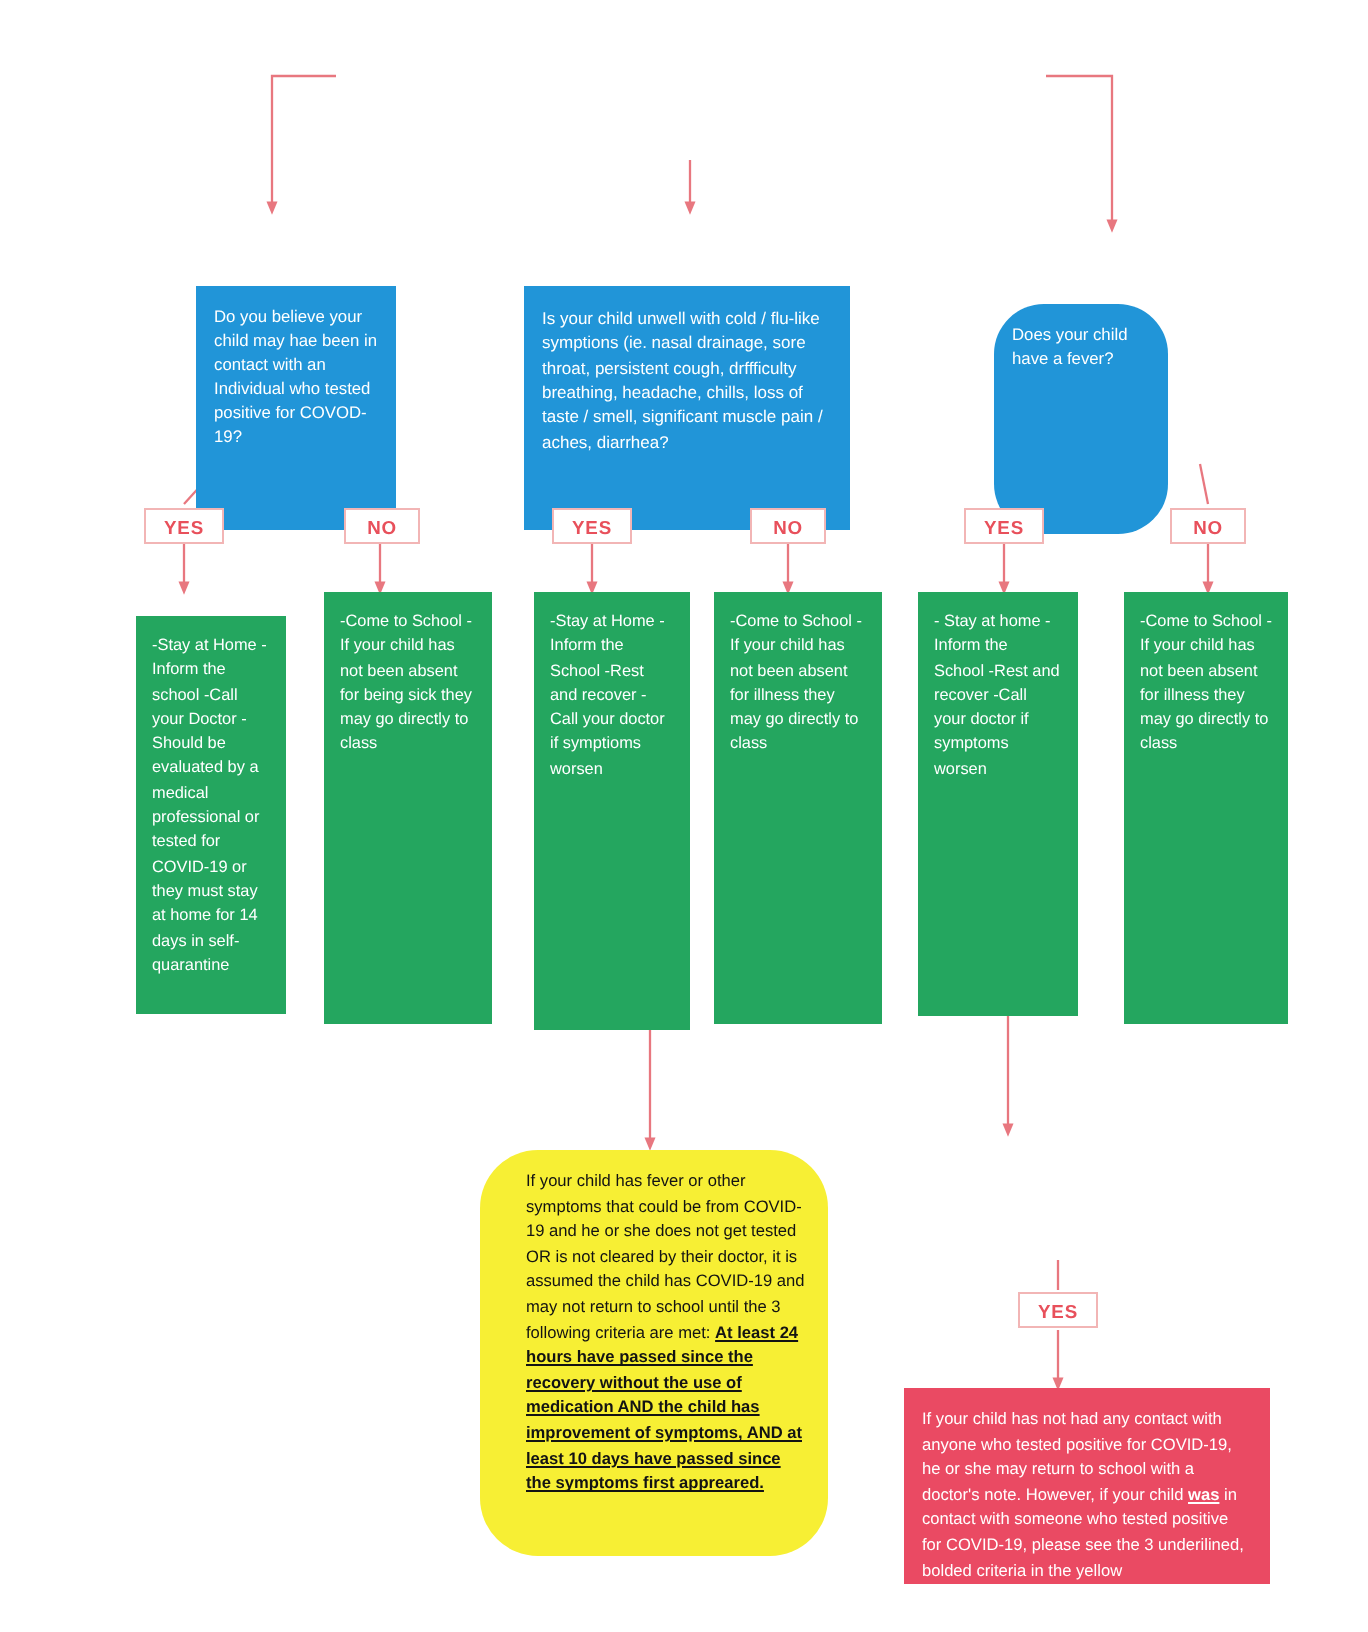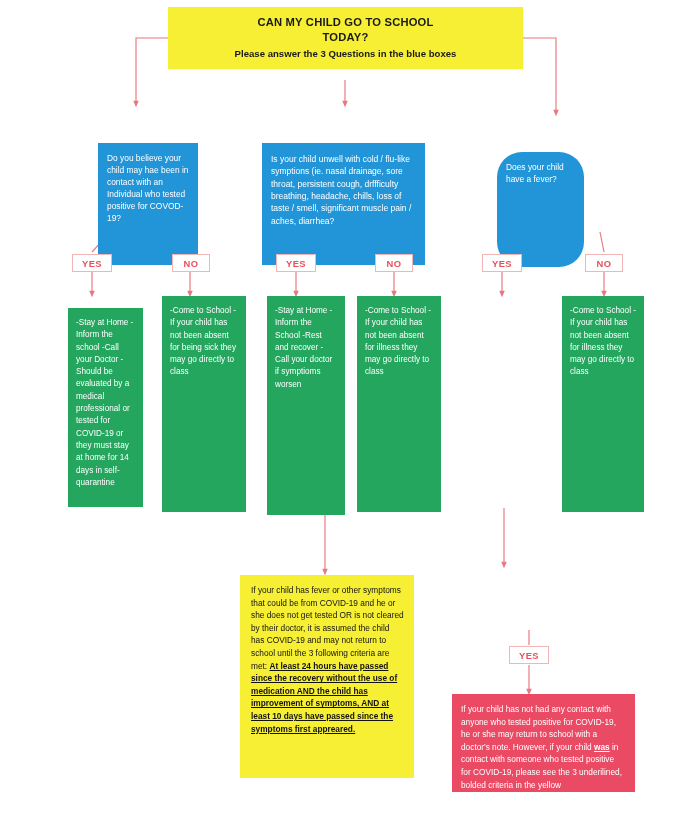--- a/index.html
+++ b/index.html
@@ -70,21 +70,22 @@
     line-height: 1.5;
     padding: 9px 8px 8px 8px;
   }
 
   
   .note-yellow {
     background: #f7ef34;
     color: #131313;
     font-size: 8.3px;
     line-height: 1.52;
-    padding: 9px 9px 9px 11px;
+    padding: 9px 9px 9px 23px;
+    border-radius: 29px;
   }
   .note-yellow .emph {
     font-weight: bold;
     text-decoration: underline;
   }
 
   
   .pink-box {
     background: #ea4a63;
     color: #ffffff;
@@ -148,25 +149,20 @@
 
       <path d="M325,515 L325,572" marker-end="url(#ar)"></path>
 
       <path d="M504,508 L504,565" marker-end="url(#ar)"></path>
 
       <path d="M529,630 L529,645"></path>
       <path d="M529,665 L529,692" marker-end="url(#ar)"></path>
     </g>
   </svg>
 
-  <div class="node title-box" style="left:168px; top:7px; width:355px;">
-    <div class="title-main">CAN MY CHILD GO TO SCHOOL</div>
-    <div class="title-main">TODAY?</div>
-    <div class="title-sub">Please answer the 3 Questions in the blue boxes</div>
-  </div>
 
   <div class="node q-box" style="left:98px; top:108px; width:100px; height:122px;">
     <span>Do you believe your child may hae been in contact with an Individual who tested positive for COVOD-19?</span>
   </div>
 
   <div class="node q-box q-wide" style="left:262px; top:108px; width:163px; height:122px;">
     <span>Is your child unwell with cold / flu-like symptions (ie. nasal drainage, sore throat, persistent cough, drffficulty breathing, headache, chills, loss of taste / smell, significant muscle pain / aches, diarrhea?</span>
   </div>
 
   <div class="node q-box" style="left:497px; top:117px; width:87px; height:115px;border-radius:25px;">
@@ -201,20 +197,23 @@
   </div>
 
   <div class="node a-box" style="left:267px; top:296px; width:78px; height:219px;">
     <span>-Stay at Home -Inform the School -Rest and recover -Call your doctor if symptioms worsen</span>
   </div>
 
   <div class="node a-box" style="left:357px; top:296px; width:84px; height:216px;">
     <span>-Come to School -If your child has not been absent for illness they may go directly to class</span>
   </div>
 
+  <div class="node a-box" style="left:459px; top:296px; width:80px; height:212px;">
+    <span>- Stay at home -Inform the School -Rest and recover -Call your doctor if symptoms worsen</span>
+  </div>
 
   <div class="node a-box" style="left:562px; top:296px; width:82px; height:216px;">
     <span>-Come to School -If your child has not been absent for illness they may go directly to class</span>
   </div>
 
   <div class="node note-yellow" style="left:240px; top:575px; width:174px; height:203px;">
     <span>If your child has fever or other symptoms that could be from COVID-19 and he or she does not get tested OR is not cleared by their doctor, it is assumed the child has COVID-19 and may not return to school until the 3 following criteria are met:</span>
     <span class="emph">At least 24 hours have passed since the recovery without the use of medication AND the child has improvement of symptoms, AND at least 10 days have passed since the symptoms first appreared.</span>
   </div>
 

